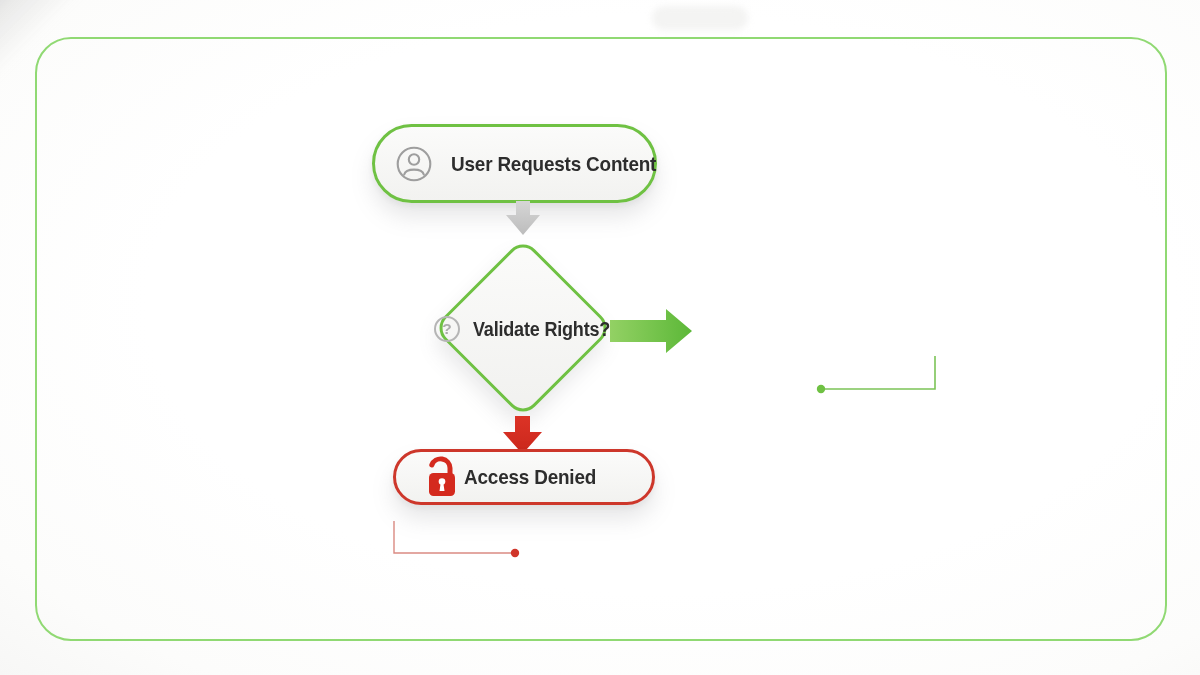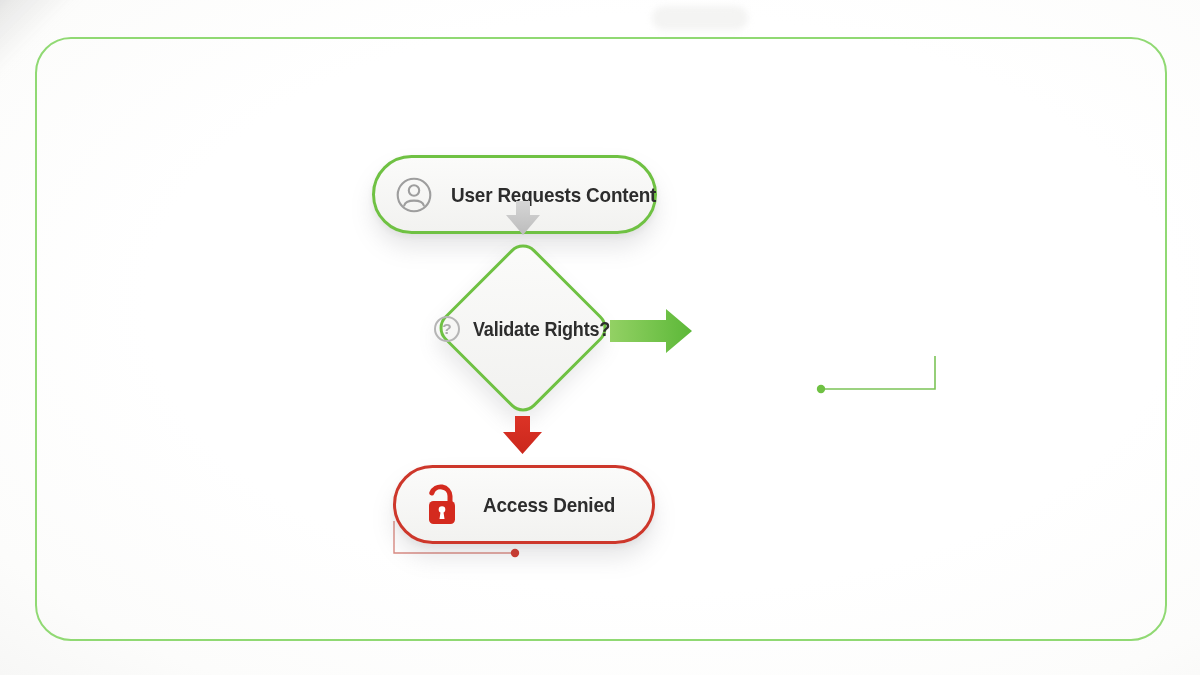--- a/index.html
+++ b/index.html
@@ -19,27 +19,26 @@
   }
   .frame{
     position:absolute;left:35px;top:37px;width:1128px;height:600px;
     border:2px solid #90d973;border-radius:36px;background:transparent;
   }
   .pill{
     position:absolute;display:flex;align-items:center;border-radius:999px;
     background:linear-gradient(180deg,#fbfbfa 0%,#f2f2f0 100%);
     box-shadow:0 14px 22px rgba(120,120,125,0.18), 0 3px 6px rgba(0,0,0,0.05);
     box-sizing:border-box;
-    margin-top:31px;
   }
   .pill.green{border:3px solid #6fc143;}
   .pill.red{border:3px solid #cd372b;}
   .pill-user{left:372px;top:124px;width:285px;height:79px;padding-left:20px;gap:18px;}
   .pill-granted{left:689px;top:293px;width:244px;height:78px;padding-left:20px;gap:15px;}
-  .pill-denied{left:393px;top:434px;width:262px;height:79px;padding-left:21px;gap:19px;}
+  .pill-denied{left:393px;top:449px;width:262px;height:56px;padding-left:21px;}
   .node-label{
     color:#2d2d2d;font-weight:700;font-size:21px;letter-spacing:-0.2px;
     display:inline-block;transform:scaleX(0.9);transform-origin:left center;white-space:nowrap;
   }
   .node-label.two-line{font-size:19.5px;line-height:24px;white-space:normal;}
   .diamond{
     position:absolute;left:459px;top:264px;width:128px;height:128px;
     transform:rotate(45deg);border:3px solid #6fc143;border-radius:17px;
     background:linear-gradient(135deg,#fbfbfa 0%,#f1f1ef 100%);
     box-shadow:6px 10px 20px rgba(120,120,125,0.16);

